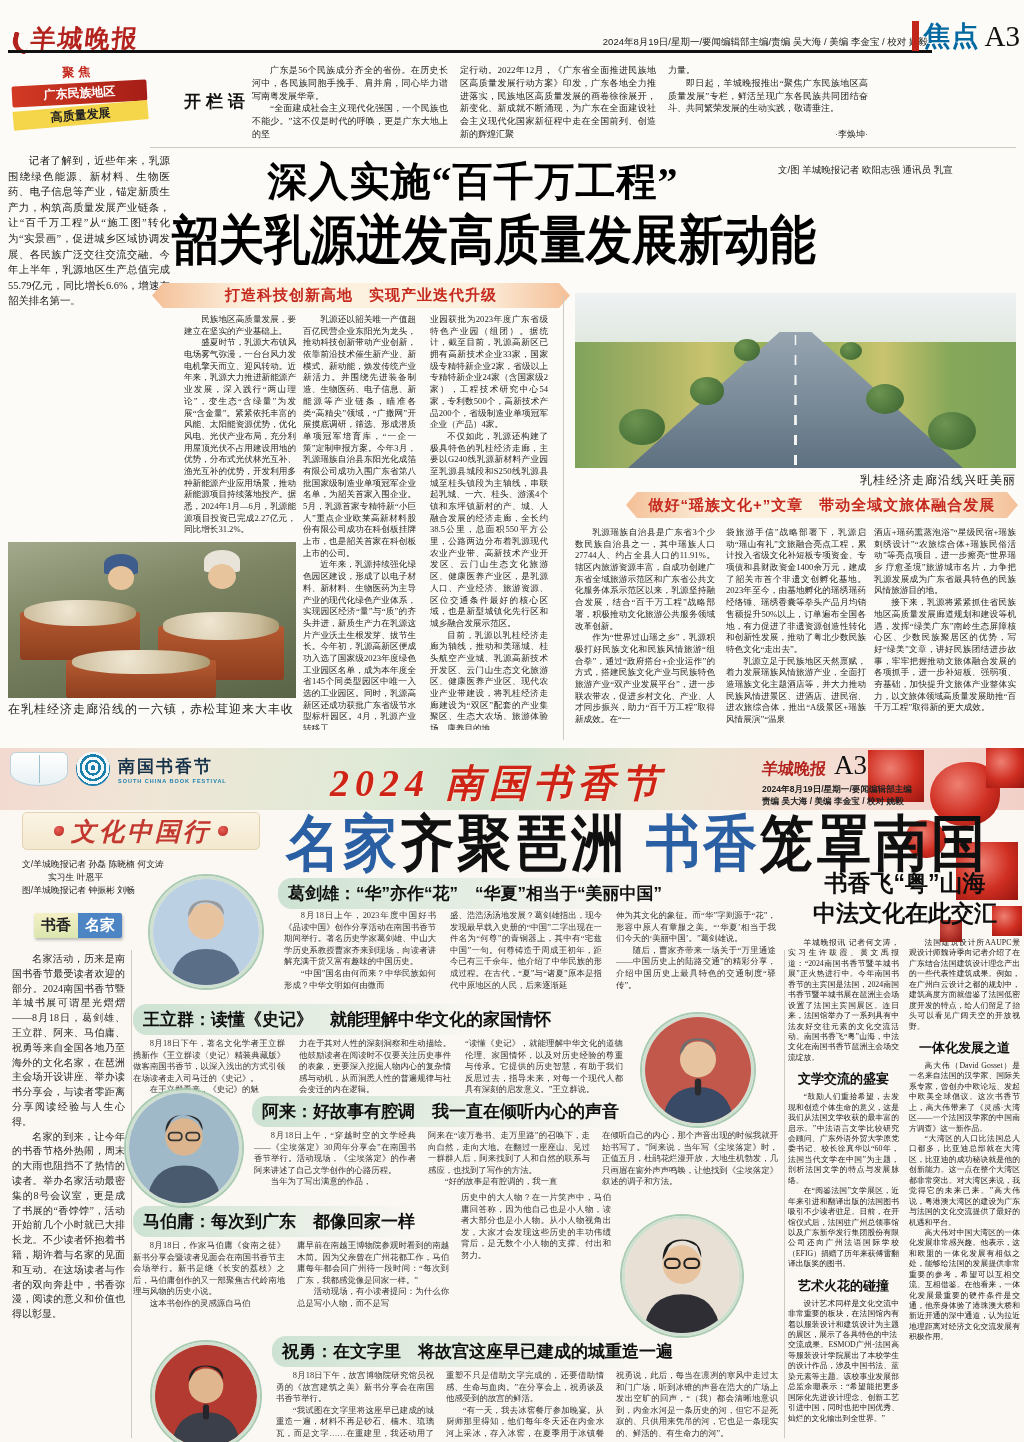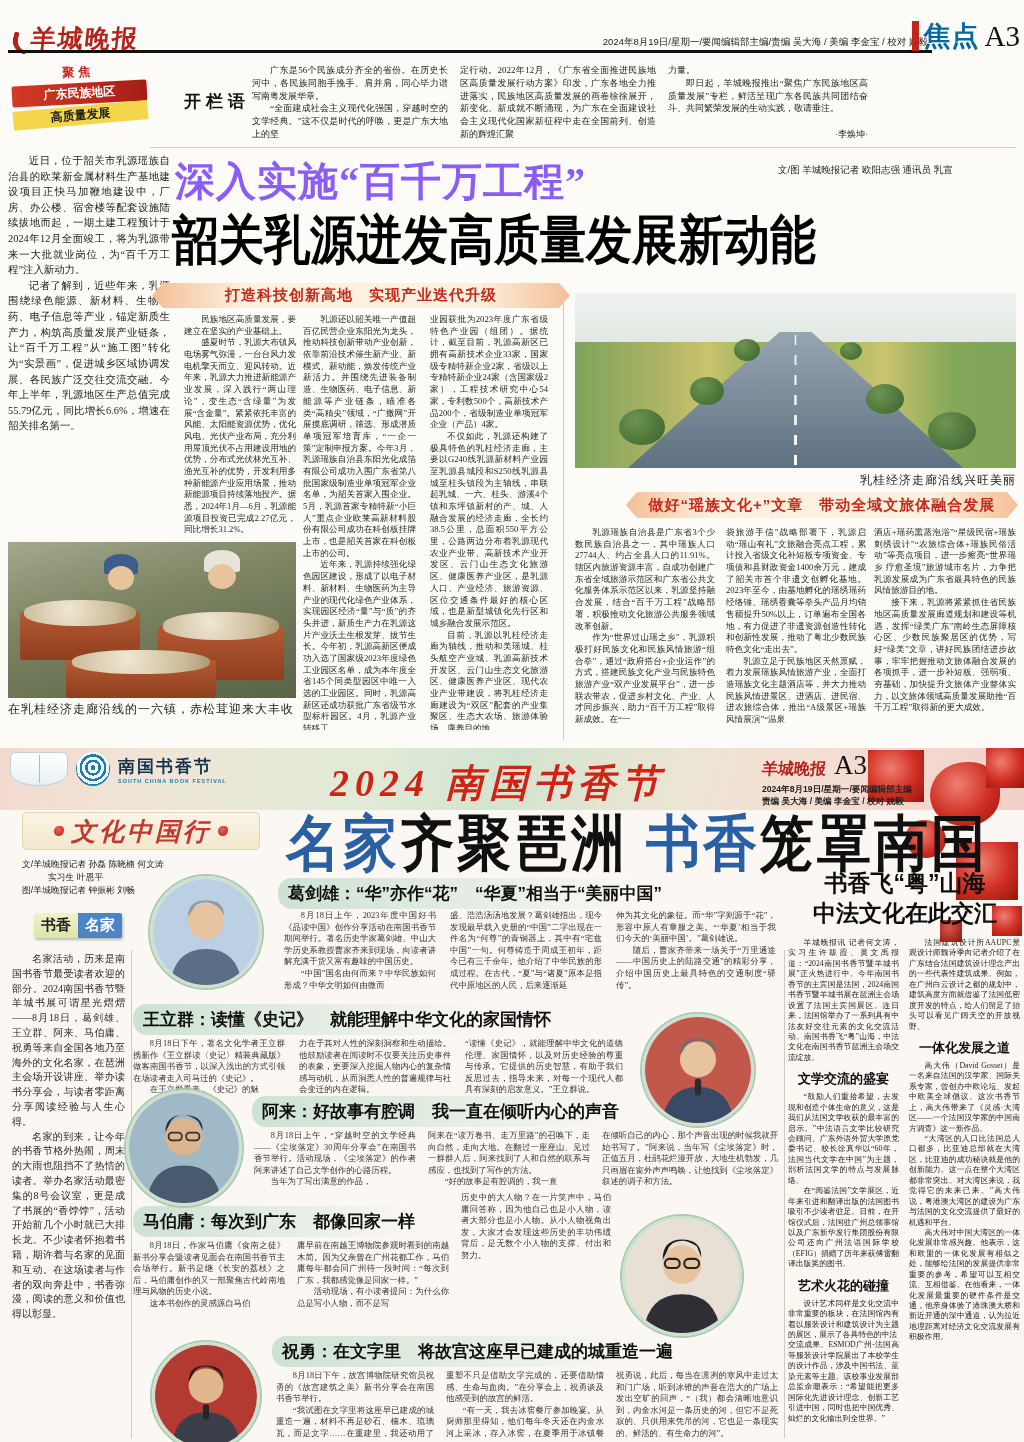--- a/index.html
+++ b/index.html
@@ -22,21 +22,21 @@
 
 .ib{transform:rotate(-3deg);text-align:center}
 .ib-1{font:700 12px "Liberation Sans",sans-serif;color:#c2261b;letter-spacing:4px}
 .ib-2{font:700 12px "Liberation Sans",sans-serif;color:#fff;background:linear-gradient(90deg,#d33a24,#a51e16);padding:2px 6px;border-radius:2px;margin-top:2px}
 .ib-3{font:700 12px "Liberation Sans",sans-serif;color:#222;background:#f5d54a;padding:1px 6px;margin-top:2px;transform:rotate(-2deg)}
 .intro-label{font:700 17px "Liberation Sans",sans-serif;letter-spacing:5px;color:#111}
 .intro-col{font-size:9px;line-height:1.42;text-align:justify;overflow:hidden}
 .intro-col p{text-indent:2em}
 .sig{font-size:9px;text-align:right;color:#222}
 
-.kicker{font:700 40px "Liberation Serif",serif;color:#8b5cf6;letter-spacing:1px;white-space:nowrap}
+.kicker{font:700 40px "Liberation Serif",serif;color:#000000;text-align:center;letter-spacing:1px;white-space:nowrap}
 .headline1{font:900 46px "Liberation Sans",sans-serif;color:#000;text-align:center;letter-spacing:0;transform:scaleY(1.15);transform-origin:top;white-space:nowrap}
 .byline{font-size:9.5px;color:#222;font-family:"Liberation Sans",sans-serif}
 
 .ribbon{display:flex;align-items:center;justify-content:center;font:700 15px "Liberation Sans",sans-serif;color:#c5281c;letter-spacing:1px;background:linear-gradient(90deg,#f4bf96,#fcf0de 22%,#fcf0de 78%,#f4bf96);clip-path:polygon(0 50%,11px 0,calc(100% - 11px) 0,100% 50%,calc(100% - 11px) 100%,11px 100%)}
 
 .caption{font-size:12px;color:#222;letter-spacing:1px}
 .photo{overflow:hidden}
 .road-sky{position:absolute;left:0;top:0;width:100%;height:30%;background:linear-gradient(#eef2f3,#e0e8df)}
 .road-field{position:absolute;left:0;top:28%;width:100%;height:72%;background:linear-gradient(90deg,#7fa35c 0%,#a9b264 18%,#c9c36e 30%,#8fae57 45%,#9db65f 55%,#c9c36e 70%,#86a859 85%,#7fa35c 100%)}
 .road-way{position:absolute;left:0;top:22%;width:100%;height:78%;background:linear-gradient(#97a5b1,#5e7181);clip-path:polygon(46.5% 0,53.5% 0,88% 100%,12% 100%)}
@@ -92,34 +92,33 @@
   </div>
 
   <div class="abs ib" style="left:12px;top:64px;width:135px">
     <div class="ib-1">聚焦</div>
     <div class="ib-2">广东民族地区</div>
     <div class="ib-3">高质量发展</div>
   </div>
   <div class="abs intro-label" style="left:184px;top:90px">开栏语</div>
   <div class="abs intro-col" style="left:252px;top:64px;width:196px;height:80px">
       <p>广东是56个民族成分齐全的省份。在历史长河中，各民族同胞手挽手、肩并肩，同心毕力谱写南粤发展华章。</p>
-      <p>“全面建成社会主义现代化强国，穿越时空的文学经典。”这不仅是时代的呼唤，更是广东大地上的坚</p>
+      <p>“全面建成社会主义现代化强国，一个民族也不能少。”这不仅是时代的呼唤，更是广东大地上的坚</p>
     </div>
   <div class="abs intro-col cont" style="left:460px;top:64px;width:196px;height:80px">
       <p>定行动。2022年12月，《广东省全面推进民族地区高质量发展行动方案》印发，广东各地全力推进落实，民族地区高质量发展的画卷徐徐展开，新变化、新成就不断涌现，为广东在全面建设社会主义现代化国家新征程中走在全国前列、创造新的辉煌汇聚</p>
     </div>
   <div class="abs intro-col cont" style="left:668px;top:64px;width:200px;height:66px">
       <p>力量。</p>
       <p>即日起，羊城晚报推出“聚焦广东民族地区高质量发展”专栏，鲜活呈现广东各民族共同团结奋斗、共同繁荣发展的生动实践，敬请垂注。</p>
     </div>
   <div class="abs sig" style="left:668px;top:128px;width:200px">·李焕坤·</div>
   <div class="abs hair" style="left:150px;top:147px;width:866px;height:1px"></div>
 
   <div class="abs body lead" style="left:8px;top:153px;width:162px;height:360px">
-      <p>近日，位于韶关市乳源瑶族自治县的欧莱新金属材料生产基地建设项目正快马加鞭地建设中，厂房、办公楼、宿舍楼等配套设施陆续拔地而起，一期土建工程预计于2024年12月全面竣工，将为乳源带来一大批就业岗位，为“百千万工程”注入新动力。</p>
       <p>记者了解到，近些年来，乳源围绕绿色能源、新材料、生物医药、电子信息等产业，锚定新质生产力，构筑高质量发展产业链条，让“百千万工程”从“施工图”转化为“实景画”，促进城乡区域协调发展、各民族广泛交往交流交融。今年上半年，乳源地区生产总值完成55.79亿元，同比增长6.6%，增速在韶关排名第一。</p>
     </div>
 
   <div class="abs kicker" style="left:175px;top:154px;width:596px">深入实施“百千万工程”</div>
   <div class="abs headline1" style="left:172px;top:205px;width:600px">韶关乳源迸发高质量发展新动能</div>
   <div class="abs byline" style="left:778px;top:164px;width:240px">文/图 羊城晚报记者 欧阳志强 通讯员 乳宣</div>
 
   <div class="abs ribbon" style="left:152px;top:283px;width:418px;height:25px">打造科技创新高地　实现产业迭代升级</div>
 
   <div class="abs body" style="left:184px;top:314px;width:112px;height:224px">

